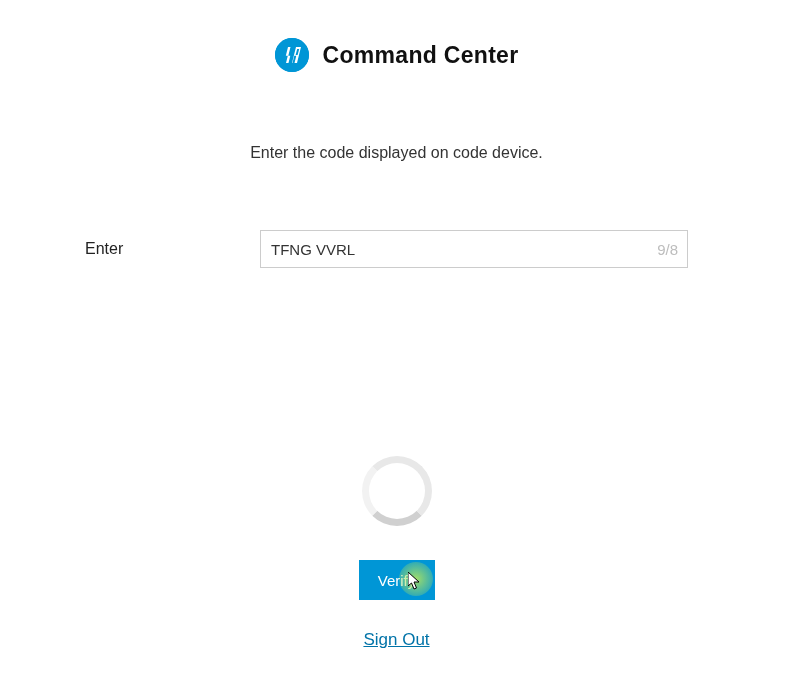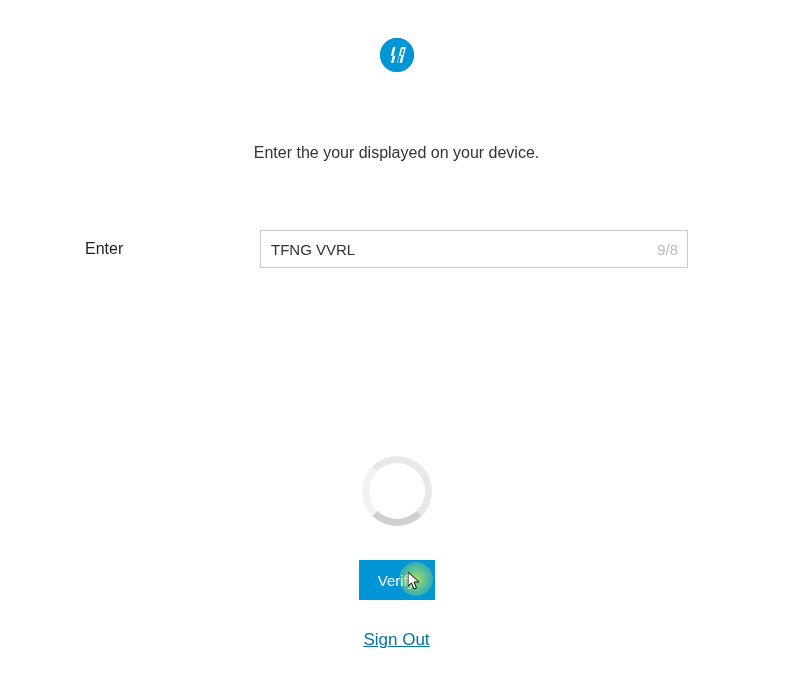--- a/index.html
+++ b/index.html
@@ -137,24 +137,25 @@
 <body>
 
 <div class="header">
   <div class="hp-logo">
     <svg viewBox="0 0 34 34">
       <circle cx="17" cy="17" r="17" fill="#0096d6"></circle>
       <path d="M 9 25 L 13 9 L 15.5 9 L 13.3 17.8 L 15.3 17.8 L 13.5 25 L 11 25 L 12.8 17.8 L 10.8 17.8 L 9 25 Z" fill="#fff"></path>
       <path d="M 17 25 L 21 9 L 26 9 L 23.8 17.8 L 22 25 L 19.5 25 L 21.3 17.8 L 19.3 17.8 L 17.5 25 Z M 22.2 11 L 20.6 17 L 22.6 17 L 24.2 11 Z" fill="#fff"></path>
     </svg>
   </div>
+  <div class="header-title">Command Center</div>
 </div>
 
 <div class="main">
-  <p class="page-subtitle">Enter the your displayed on your device.</p>
+  <p class="page-subtitle">Enter the code displayed on code device.</p>
 
   <div class="form-row">
     <label class="field-label">Enter</label>
     <div class="input-wrap">
       <input type="text" class="code-input" value="TFNG VVRL" style="">
       <span class="char-count">9/8</span>
     </div>
   </div>
 
   <div class="spinner"></div>

